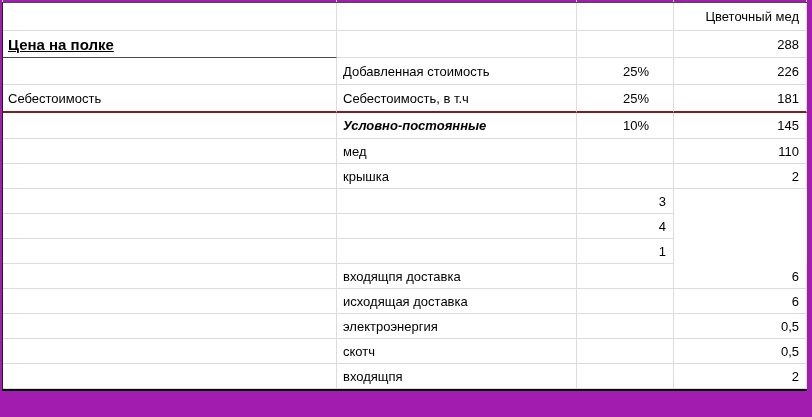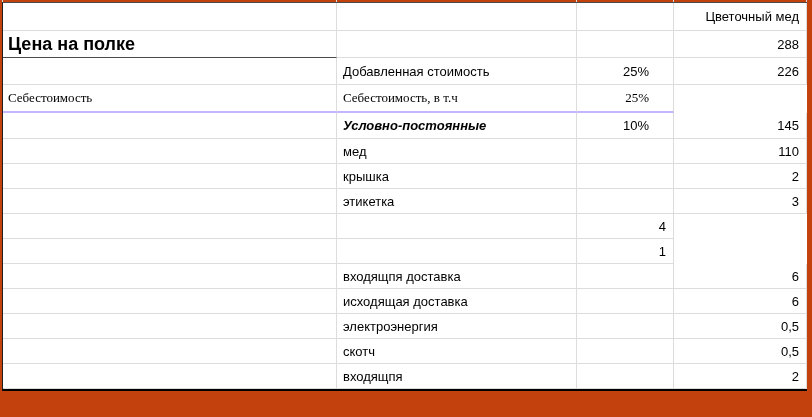--- a/index.html
+++ b/index.html
@@ -12,21 +12,21 @@
     height: 417px;
     overflow: hidden;
     font-family: "Liberation Sans", sans-serif;
     font-size: 13px;
     color: #000000;
   }
   .canvas {
     position: relative;
     width: 812px;
     height: 417px;
-    background: #c2410c;
+    background: #a21caf;
   }
   
   .stub {
     position: absolute;
     top: 0;
     width: 1px;
     height: 2px;
     background: #dcdcdc;
   }
   .spreadsheet {
@@ -56,23 +56,23 @@
     border-right: 1px solid #dcdcdc;
     border-bottom: 1px solid #dcdcdc;
     white-space: nowrap;
     overflow: hidden;
   }
   .cell-a { padding-left: 5px; }
   .cell-b { padding-left: 6px; }
   .cell-c { justify-content: flex-end; padding-right: 24px; }
   .cell-d { justify-content: flex-end; padding-right: 7px; }
   
-  .row-price .cell-a { font-weight: bold; font-size: 18px; }
+  .row-price .cell-a { font-weight: bold; font-size: 15px; text-decoration: underline; }
   .row-price .cell-a { border-bottom: 1px solid #4a4a4a; }
-  .row-cost .cell { border-bottom: 2px solid #c4b5fd; font-family: Liberation Serif, serif; }
+  .row-cost .cell { border-bottom: 2px solid #7f1d1d; }
   .row-section .cell-b { font-weight: bold; font-style: italic; }
   .row-item .cell-b { }
 </style>
 </head>
 <body>
 
 <div class="canvas">
   <div class="stub" style="left:2px"></div>
   <div class="stub" style="left:336px"></div>
   <div class="stub" style="left:576px"></div>
@@ -95,20 +95,21 @@
       <div class="row row-plain">
         <div class="cell cell-a"></div>
         <div class="cell cell-b">Добавленная стоимость</div>
         <div class="cell cell-c">25%</div>
         <div class="cell cell-d">226</div>
       </div>
       <div class="row row-cost">
         <div class="cell cell-a">Себестоимость</div>
         <div class="cell cell-b">Себестоимость, в т.ч</div>
         <div class="cell cell-c">25%</div>
+        <div class="cell cell-d">181</div>
       </div>
       <div class="row row-section">
         <div class="cell cell-a"></div>
         <div class="cell cell-b">Условно-постоянные</div>
         <div class="cell cell-c">10%</div>
         <div class="cell cell-d">145</div>
       </div>
       <div class="row row-item">
         <div class="cell cell-a"></div>
         <div class="cell cell-b">мед</div>
@@ -116,21 +117,20 @@
         <div class="cell cell-d">110</div>
       </div>
       <div class="row row-item">
         <div class="cell cell-a"></div>
         <div class="cell cell-b">крышка</div>
         <div class="cell cell-c"></div>
         <div class="cell cell-d">2</div>
       </div>
       <div class="row row-item">
         <div class="cell cell-a"></div>
-        <div class="cell cell-b">этикетка</div>
         <div class="cell cell-c"></div>
         <div class="cell cell-d">3</div>
       </div>
       <div class="row row-item">
         <div class="cell cell-a"></div>
         <div class="cell cell-c"></div>
         <div class="cell cell-d">4</div>
       </div>
       <div class="row row-item">
         <div class="cell cell-a"></div>

